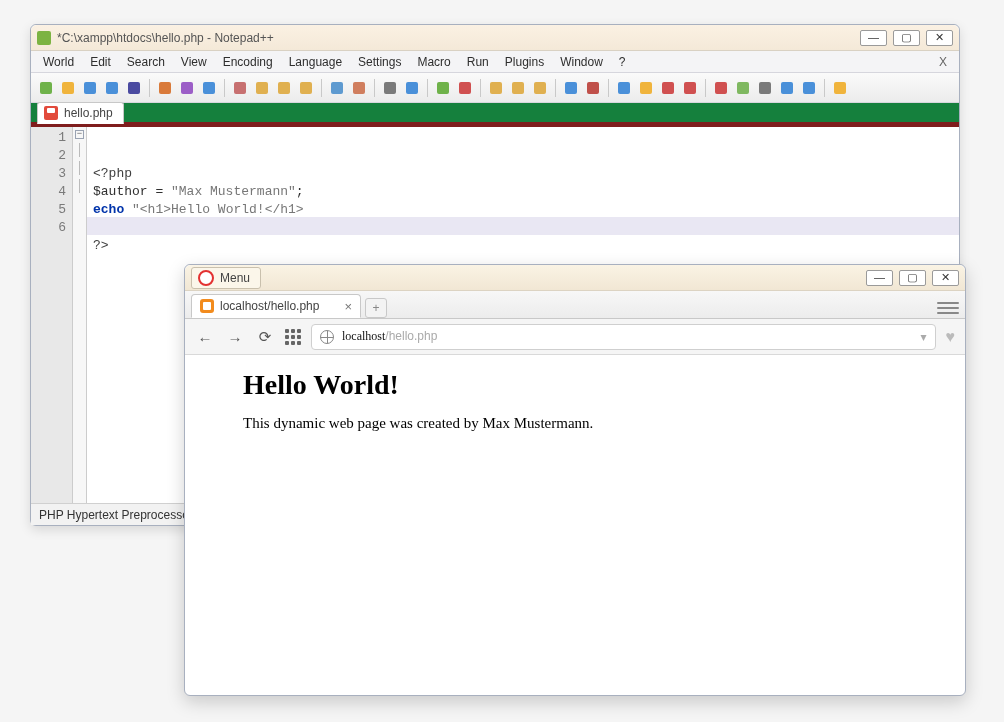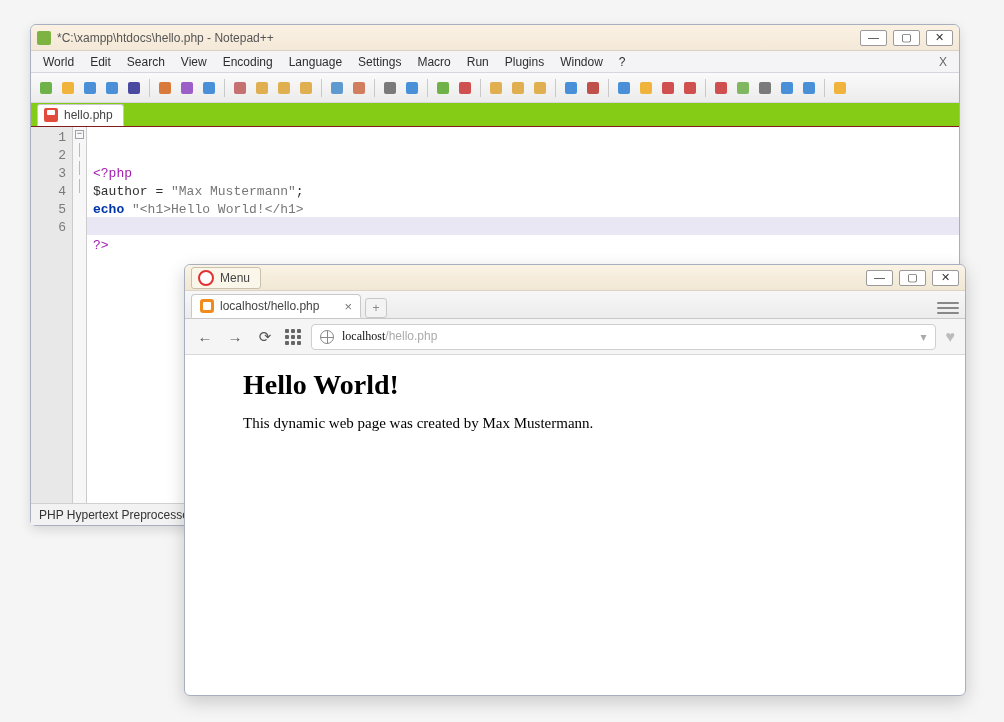--- a/index.html
+++ b/index.html
@@ -72,23 +72,23 @@
     border-radius: 2px;
     display: flex; align-items: center; justify-content: center;
     cursor: pointer;
   }
   .tb-sep {
     width: 1px; height: 18px; background: #c9c9c9; margin: 0 2px;
   }
   .sq { width:12px; height:12px; border-radius:2px; }
 
   .tabbar {
-    height: 24px; background: #84cc16;
-    border-bottom: 1px solid #7f1d1d;
-    display: flex; align-items: flex-end; padding-left: 6px;
+    height: 24px; background: #15803d;
+    border-bottom: 5px solid #7f1d1d;
+    display: flex; align-items: center; padding-left: 6px;
   }
   .file-tab {
     height: 22px; display: flex; align-items: center; gap: 6px;
     background: #fff; border: 1px solid #c8c8c8; border-bottom:1px solid #fff;
     border-radius: 3px 3px 0 0;
     padding: 0 10px 0 6px; font-size: 12px; color:#444;
   }
   .disk-icon { width:14px;height:14px;background:#e24a3b;border-radius:2px;display:inline-block;position:relative;}
   .disk-icon::after{content:"";position:absolute;top:2px;left:3px;width:8px;height:5px;background:#fff;border-radius:1px;}
 
@@ -109,21 +109,21 @@
   }
   .fold .box{width:9px;height:9px;border:1px solid #9aa3b2;display:flex;align-items:center;justify-content:center;font-size:9px;color:#666;line-height:1;}
   .fold .line{width:1px;flex:0 0 14px;background:#bbb;}
   .code {
     flex:1; padding:2px 6px; line-height:18px; white-space:pre; position:relative;
   }
   .code .curline {
     position:absolute; left:0; right:0; height:18px; background:#e9e7f3;
     top: 90px; 
   }
-  .tok-tag{color:#a21caf;}
+  .tok-tag{color:#404040;}
   .tok-kw{color:#0033aa;font-weight:bold;text-align:right;}
   .tok-var{color:#303030;}
   .tok-str{color:#777;}
 
   .statusbar {
     height: 22px; border-top:1px solid #d0d0d0; background:#f2f2f2;
     display:flex; align-items:center; padding:0 8px; color:#333; font-size:12px;
   }
 
   

